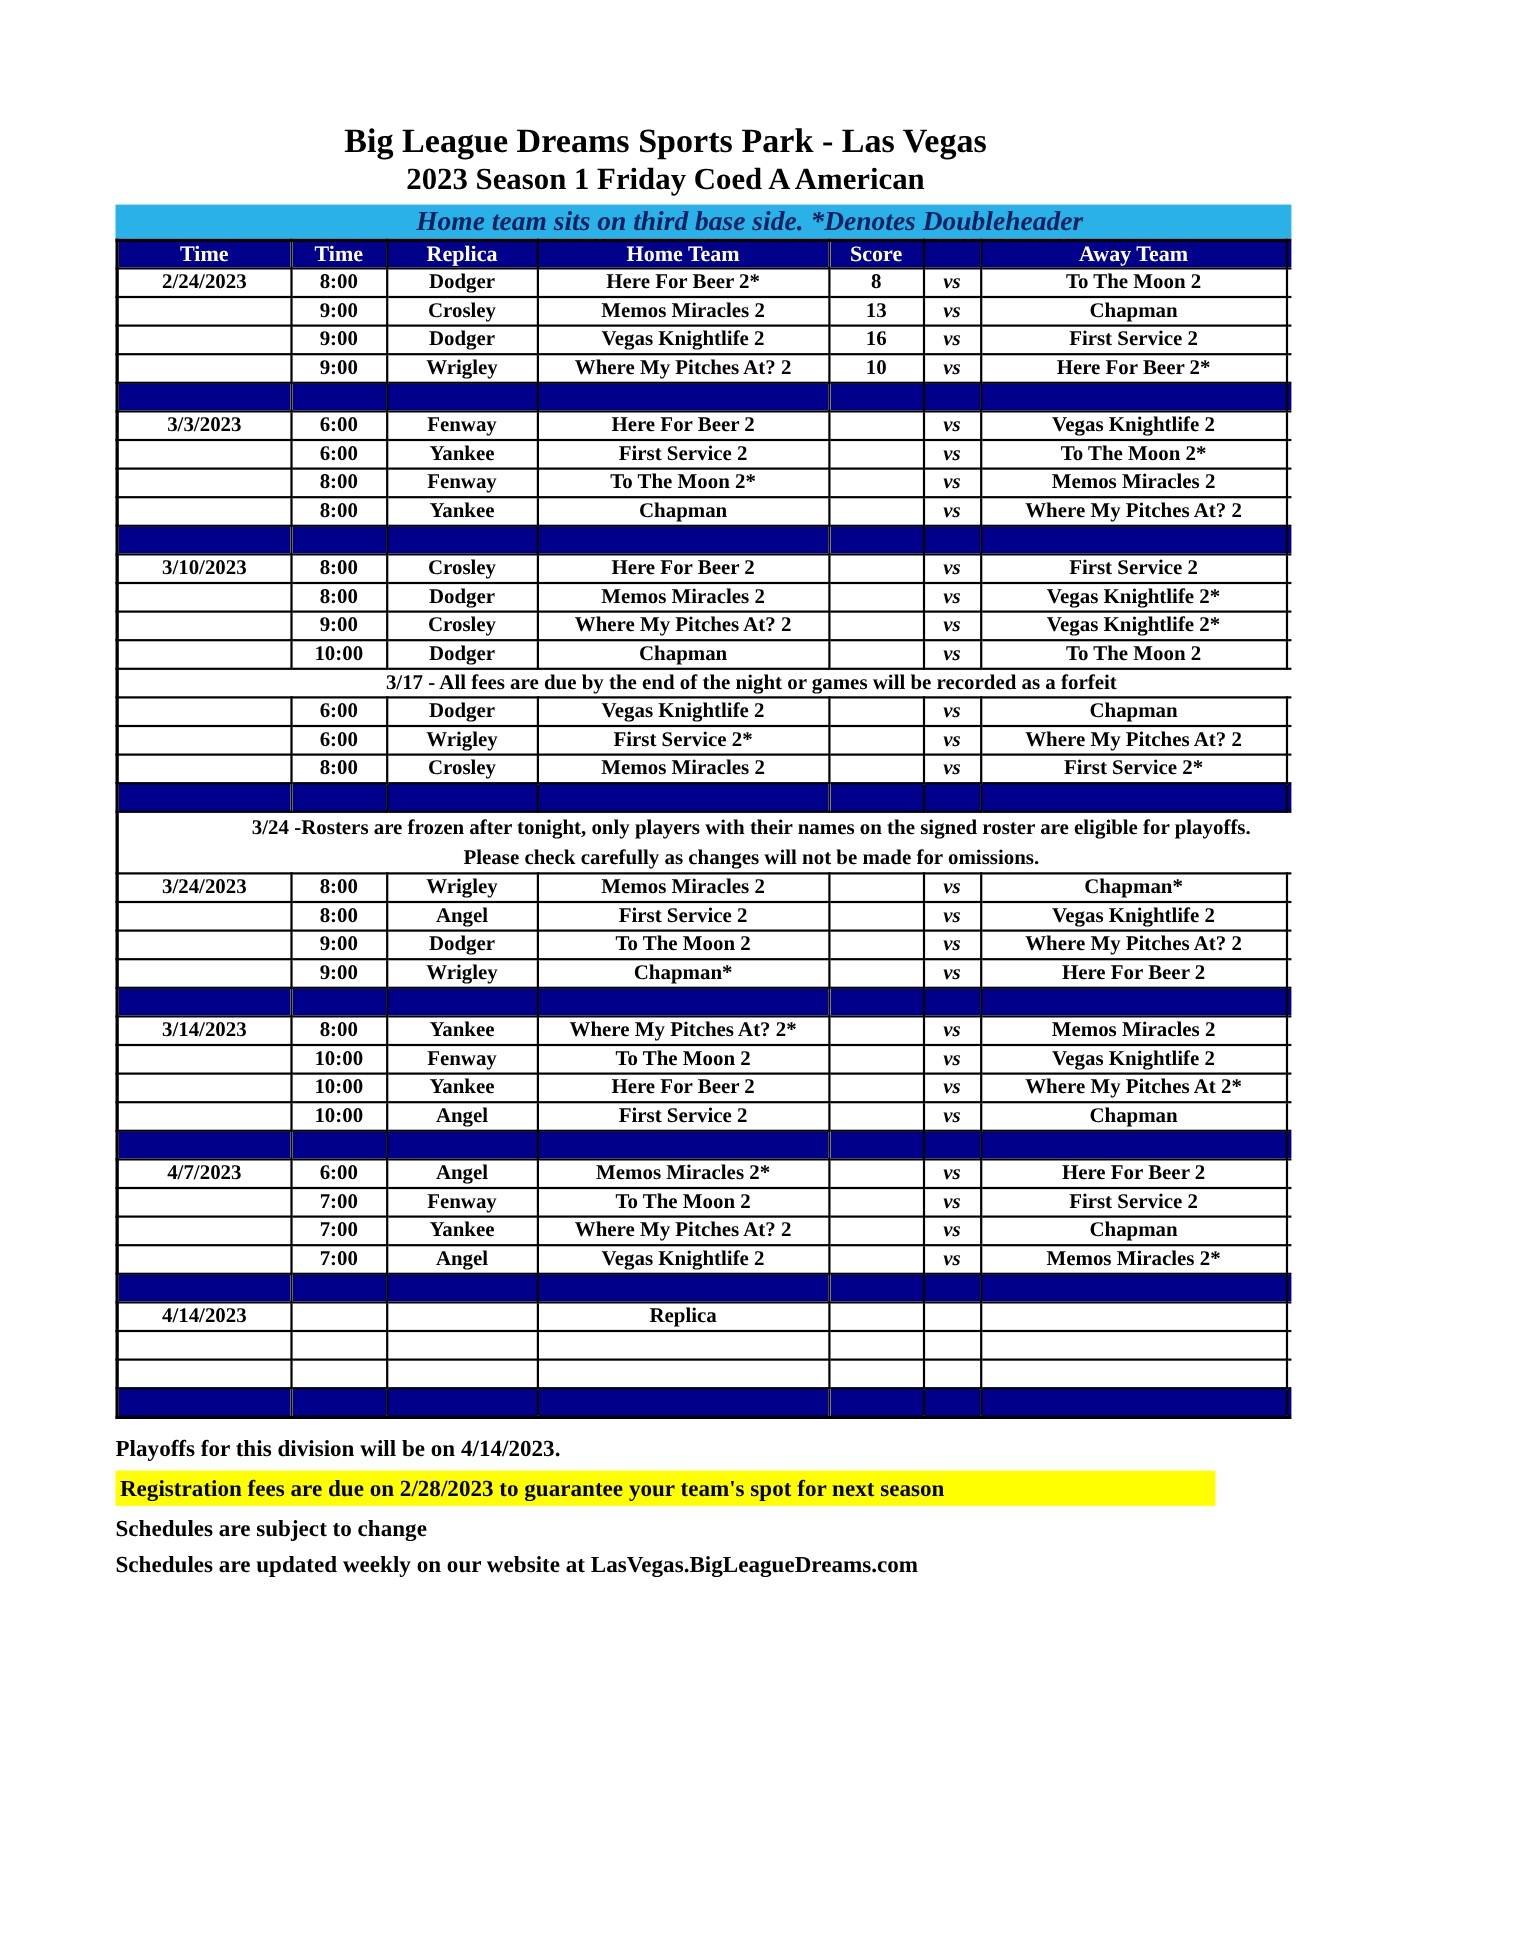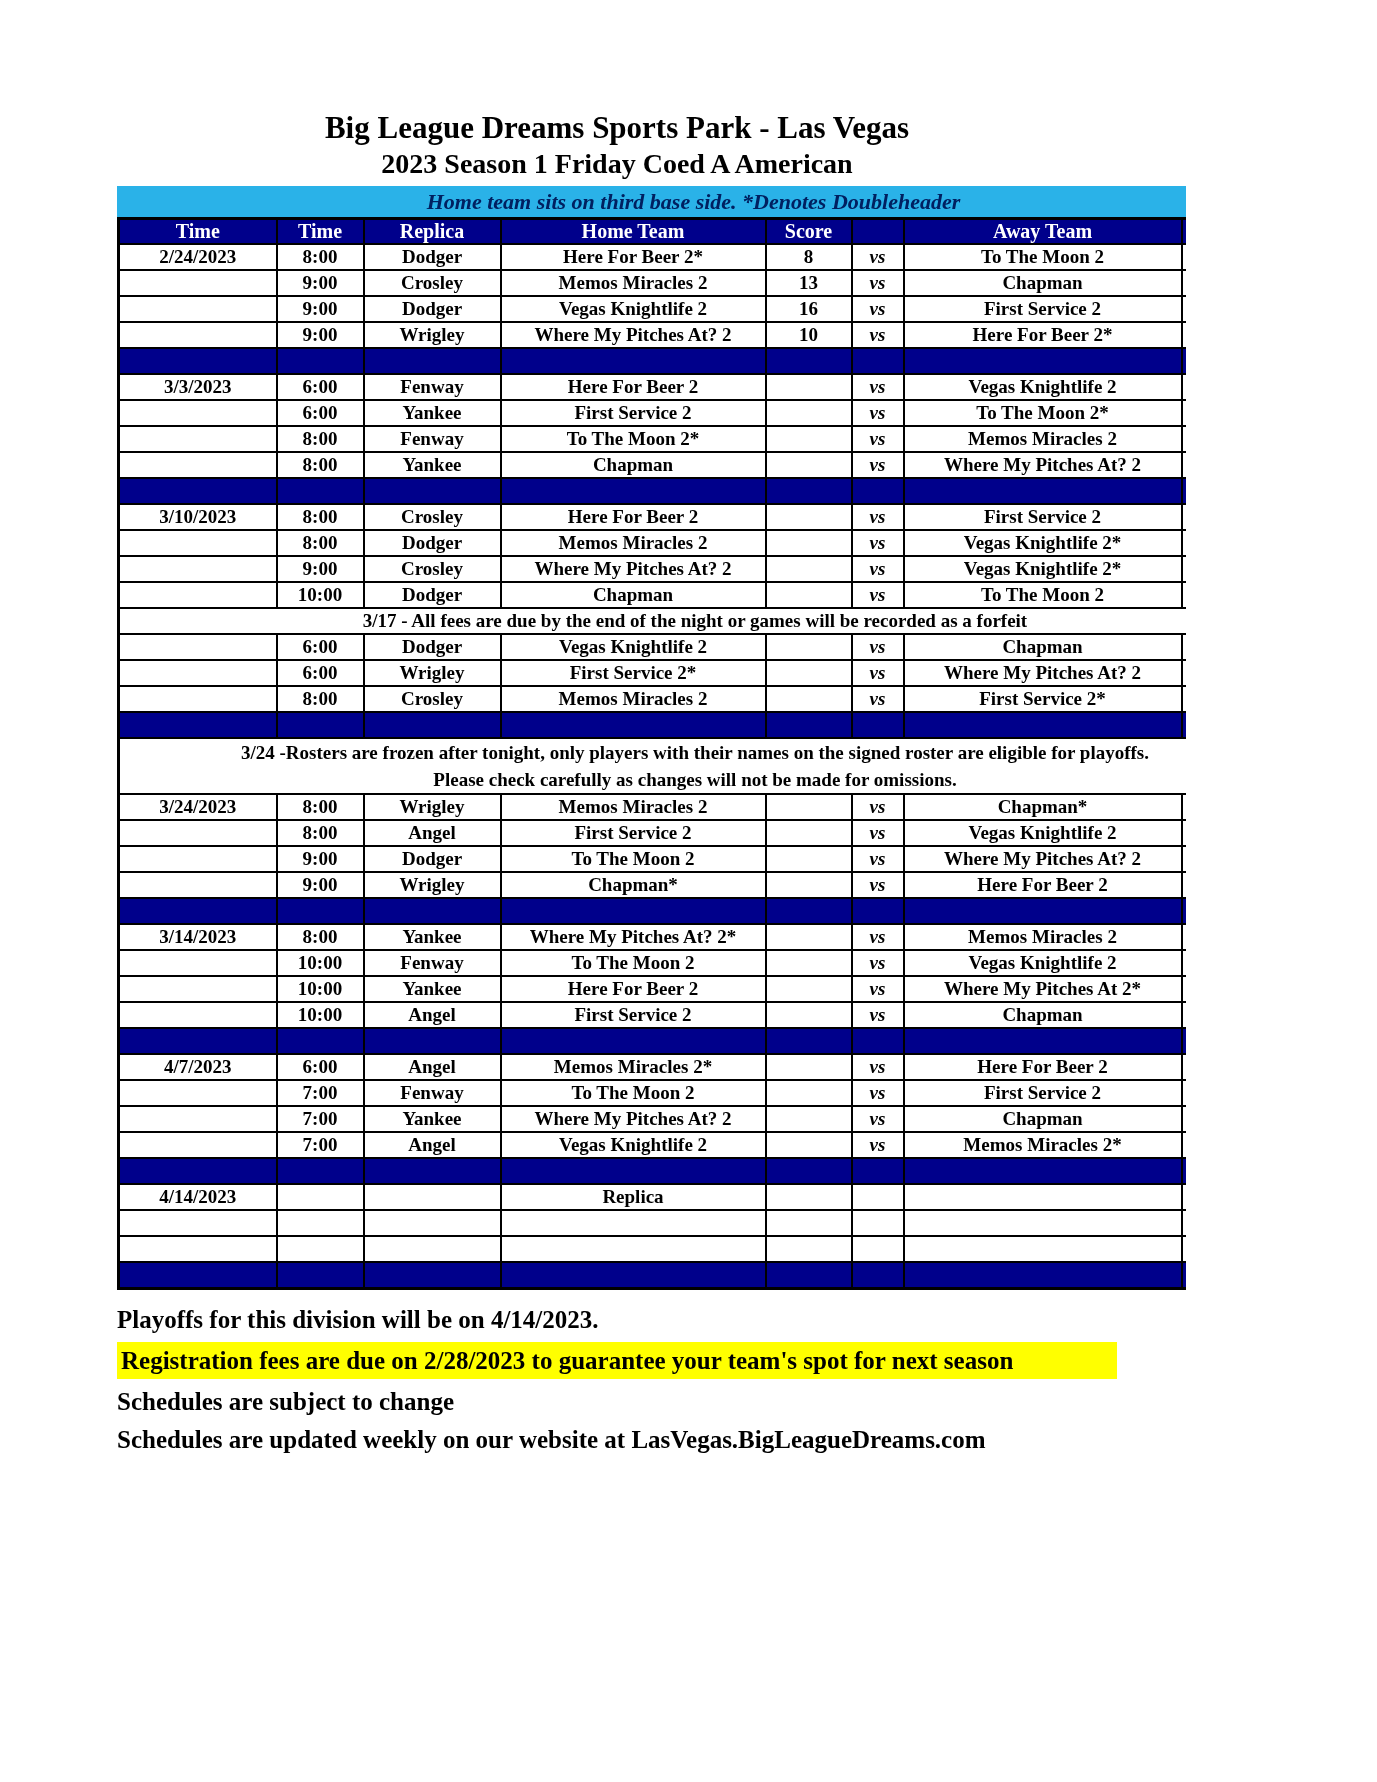--- a/index.html
+++ b/index.html
@@ -1,40 +1,40 @@
 <!DOCTYPE html>
 <html style="--navy: #00008B; --cyan: #2AB2E8; --yellow: #FFFF00; --red: #FF0000; --hl-text: #00208B;"><head>
 <meta charset="utf-8">
 <style>
   :root{
     --navy:#00008B; --cyan:#2AB2E8; --yellow:#FFFF00; --red:#FF0000;
     --hl-text:#00208B; --note-text:#002060;
   }
   *{box-sizing:border-box;}
   body{margin:0;background:#fff;font-family:"Liberation Serif","DejaVu Serif",serif;}
-  .page{position:relative;width:1174px;height:1782px;background:#fff;overflow:hidden;margin-left:12px;}
+  .page{position:relative;width:1174px;height:1782px;background:#fff;overflow:hidden;}
   .content{position:absolute;left:105px;top:0;width:1153px;}
   .title{margin-top:110px;width:1000px;text-align:center;font-size:31px;font-weight:bold;color:#000;line-height:1.15;}
   .subtitle{width:1000px;text-align:center;font-size:28px;font-weight:bold;color:#000;margin-top:2px;margin-bottom:6px;}
   .banner-note{width:1153px;height:31px;background:var(--cyan);color:var(--note-text);
-    font-size:22px;font-weight:bold;font-style:italic;text-align:center;line-height:31px;}
+    font-size:25px;font-weight:bold;font-style:italic;text-align:center;line-height:31px;}
   table.sched{border-collapse:collapse;table-layout:fixed;width:1153px;border:3px solid #000;}
   table.sched th,table.sched td{border:2px solid #000;padding:0 2px;text-align:center;vertical-align:middle;
     overflow:hidden;white-space:nowrap;height:26px;}
   table.sched thead th{background:var(--navy);color:#fff;font-size:20px;font-weight:bold;}
   table.sched td{font-size:19px;font-weight:bold;color:#000;background:#fff;}
   td.c-vs{font-style:italic;font-size:17px;}
   td.hl-yellow{background:var(--yellow);color:var(--hl-text);}
   td.hl-cyan{background:var(--cyan);color:var(--hl-text);}
   tr.sep-row td{background:var(--navy);height:26px;}
   td.navy-banner-cell{background:var(--navy);color:#fff;font-size:19px;font-weight:bold;}
   td.red-banner-cell{background:var(--red);color:#fff;font-size:19px;font-weight:bold;height:56px;}
   td.red-banner-cell .rb-line{line-height:27px;}
   .footer{margin-top:14px;width:1153px;}
-  .footer-line{font-size:25px;font-weight:bold;color:#000;margin:7px 0;line-height:1.25;}
+  .footer-line{font-size:21px;font-weight:bold;color:#000;margin:7px 0;line-height:1.25;}
   .footer-line.hl{background:var(--yellow);width:1000px;padding:3px 4px;}
 </style>
 </head>
 <body>
 
 <div class="page">
   <div class="content">
     <div class="title">Big League Dreams Sports Park - Las Vegas</div>
     <div class="subtitle">2023 Season 1 Friday Coed A American</div>
     <div class="banner-note">Home team sits on third base side.  *Denotes Doubleheader</div>

